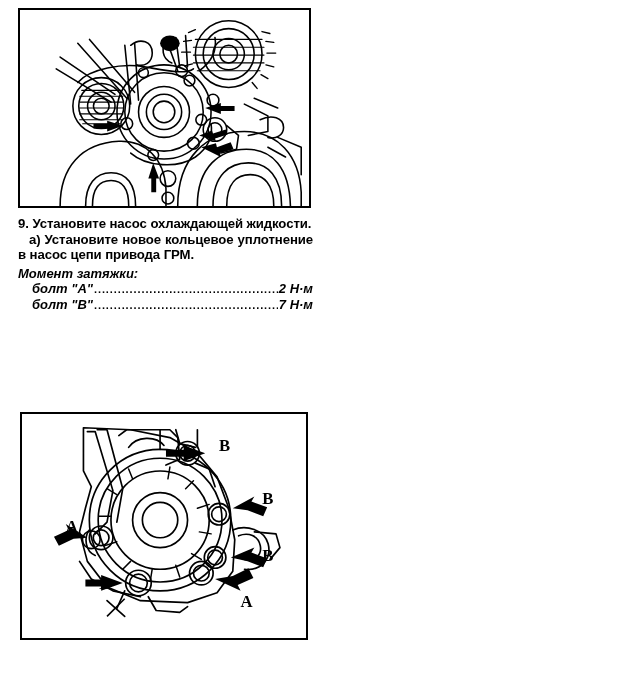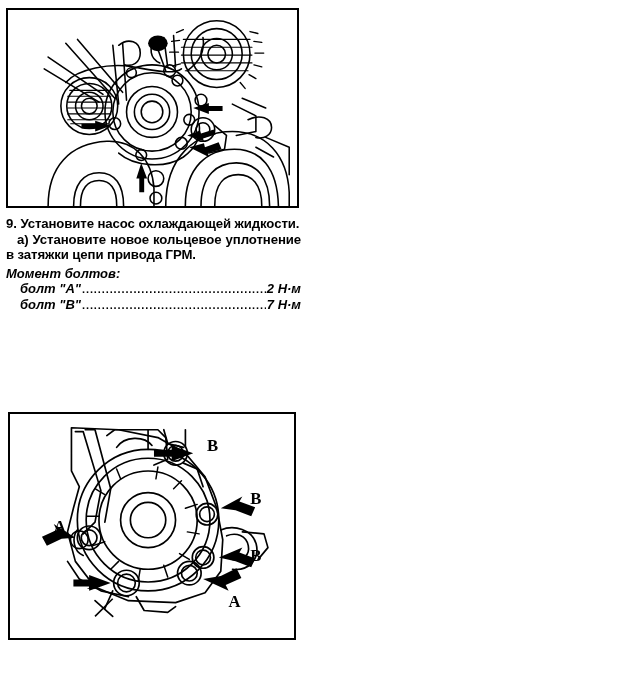--- a/index.html
+++ b/index.html
@@ -3,21 +3,21 @@
 <meta charset="utf-8">
 <style>
   html,body{margin:0;padding:0;background:#ffffff;}
   body{
     width:620px;height:673px;position:relative;overflow:hidden;
     font-family:"Liberation Sans","DejaVu Sans",sans-serif;
     color:#000;
   }
   .page{position:absolute;inset:0;}
 
-  .col-left{position:absolute;left:0;top:0;width:305px;height:673px;}
+  .col-left{position:absolute;left:12px;top:0;width:305px;height:673px;}
   .col-right{position:absolute;left:310px;top:0;width:310px;height:673px;}
 
   
   .txt{font-size:13.2px;line-height:15.6px;font-weight:bold;letter-spacing:-0.1px;}
   .just{text-align:justify;text-align-last:left;}
   .indent{text-indent:11px;}
   .ital{font-style:italic;font-weight:bold;font-size:13px;line-height:15.6px;}
   .spec{font-style:italic;font-weight:bold;font-size:13px;line-height:15.4px;
         display:flex;align-items:baseline;padding-left:14px;white-space:nowrap;}
   .spec .nm{flex:0 0 auto;}
@@ -132,22 +132,22 @@
           <path d="M188 100 l16 -5 l0 3 l14 0 l0 5 l-14 0 l0 3 z"></path>
           <path d="M182 128 l17 6 l-1 -3 l13 -4 l-2 -5 l-13 4 l-1 -3 z"></path>
           <path d="M184 140 l20 10 l-1 -4 l14 -4 l-3 -7 l-14 5 l-1 -4 z"></path>
           <path d="M135 156 l-5 16 l3 0 l0 14 l5 0 l0 -14 l3 0 z"></path>
         </g>
       </svg>
     </div>
 
     <div class="blk-left-text">
       <div class="txt just"><span>9.</span>&nbsp;<span>Установите насос охлаждающей жидкости.</span></div>
-      <div class="txt just indent">а) Установите новое кольцевое уплотнение в затяжки цепи привода ГРМ.</div>
-      <div class="ital" style="margin-top:3px">Момент болтов:</div>
+      <div class="txt just indent">а) Установите новое кольцевое уплотнение в насос цепи привода ГРМ.</div>
+      <div class="ital" style="margin-top:3px">Момент затяжки:</div>
 
       <div class="spec">
         <span class="nm">болт "А"</span>
         <span class="dots">........................................................................</span>
         <span class="val">2 Н·м</span>
       </div>
       <div class="spec">
         <span class="nm">болт "В"</span>
         <span class="dots">........................................................................</span>
         <span class="val">7 Н·м</span>

